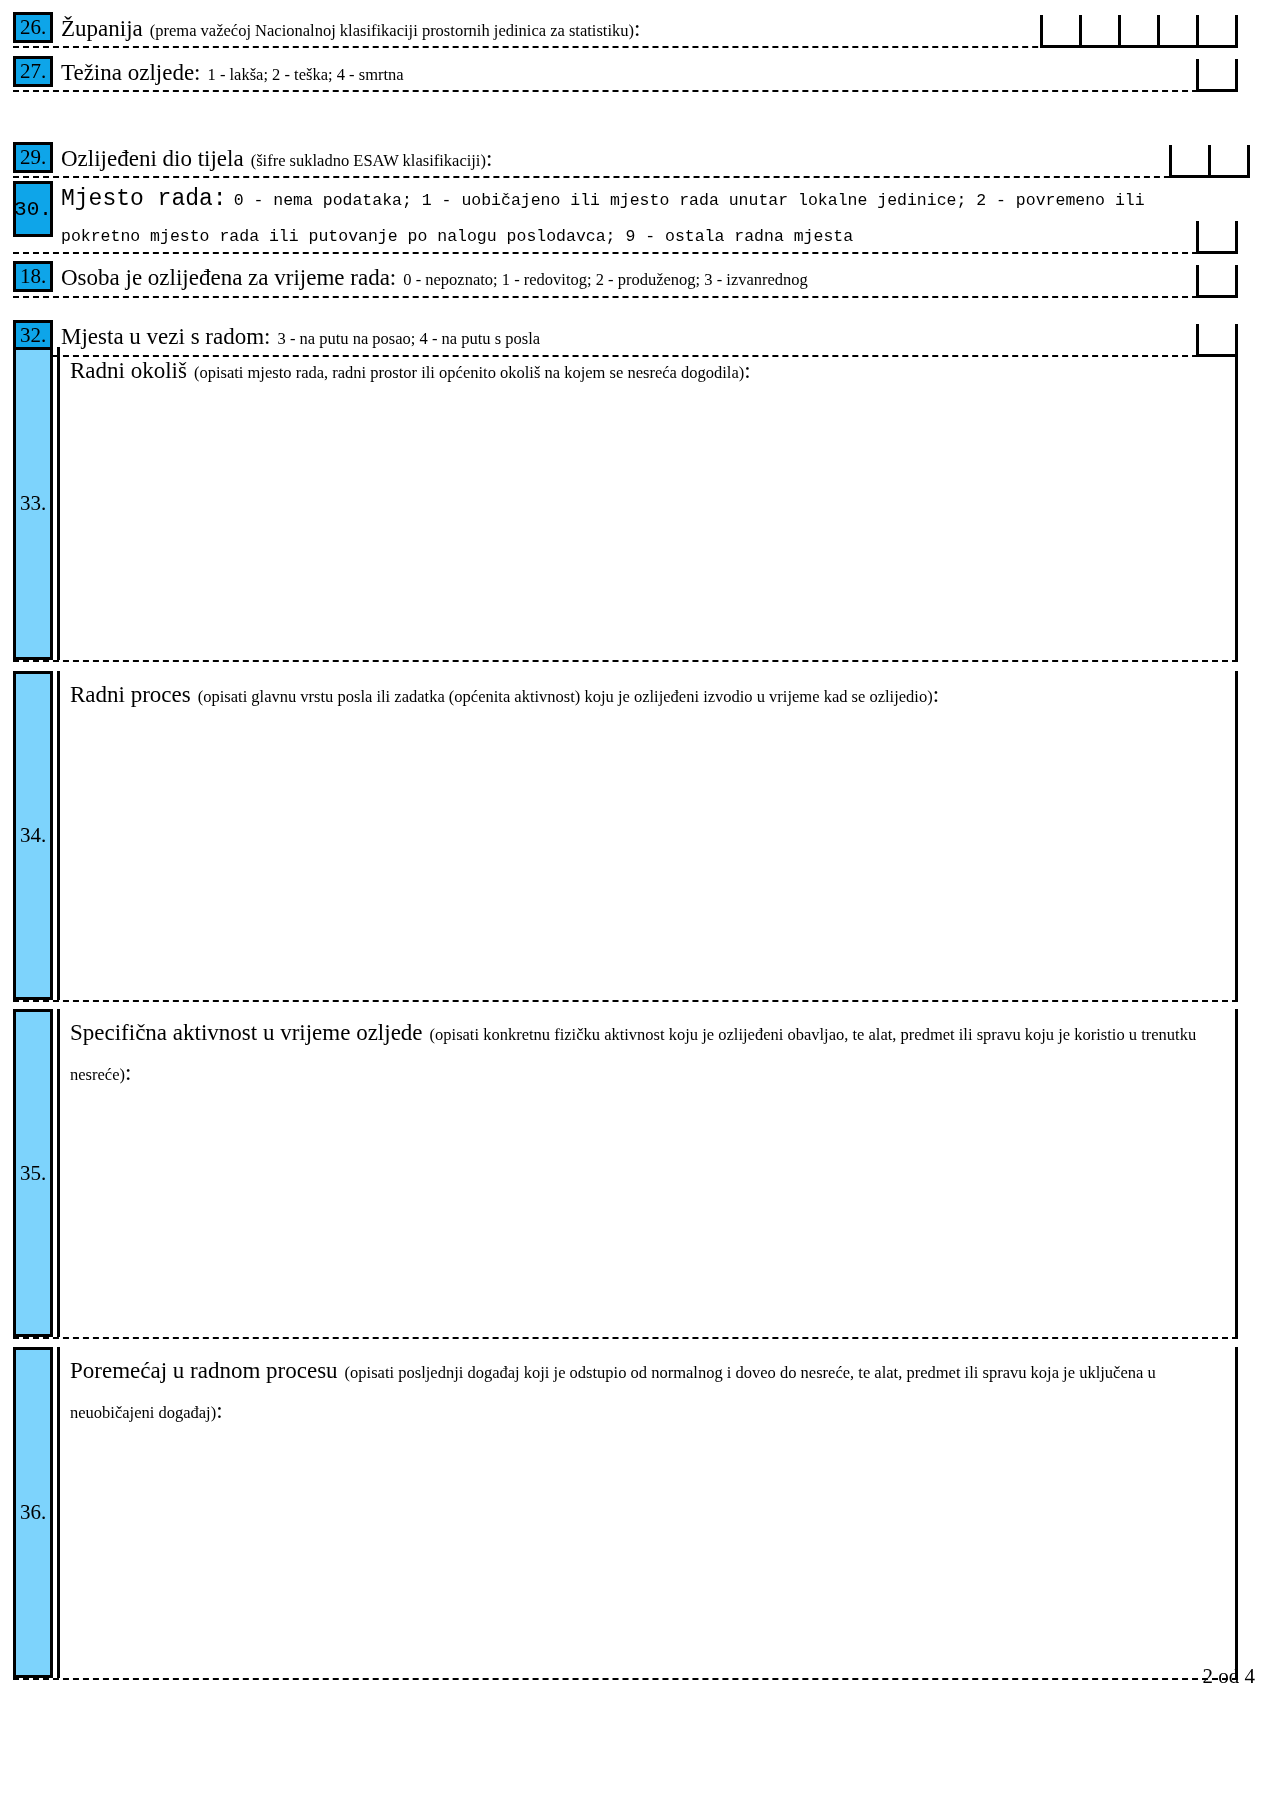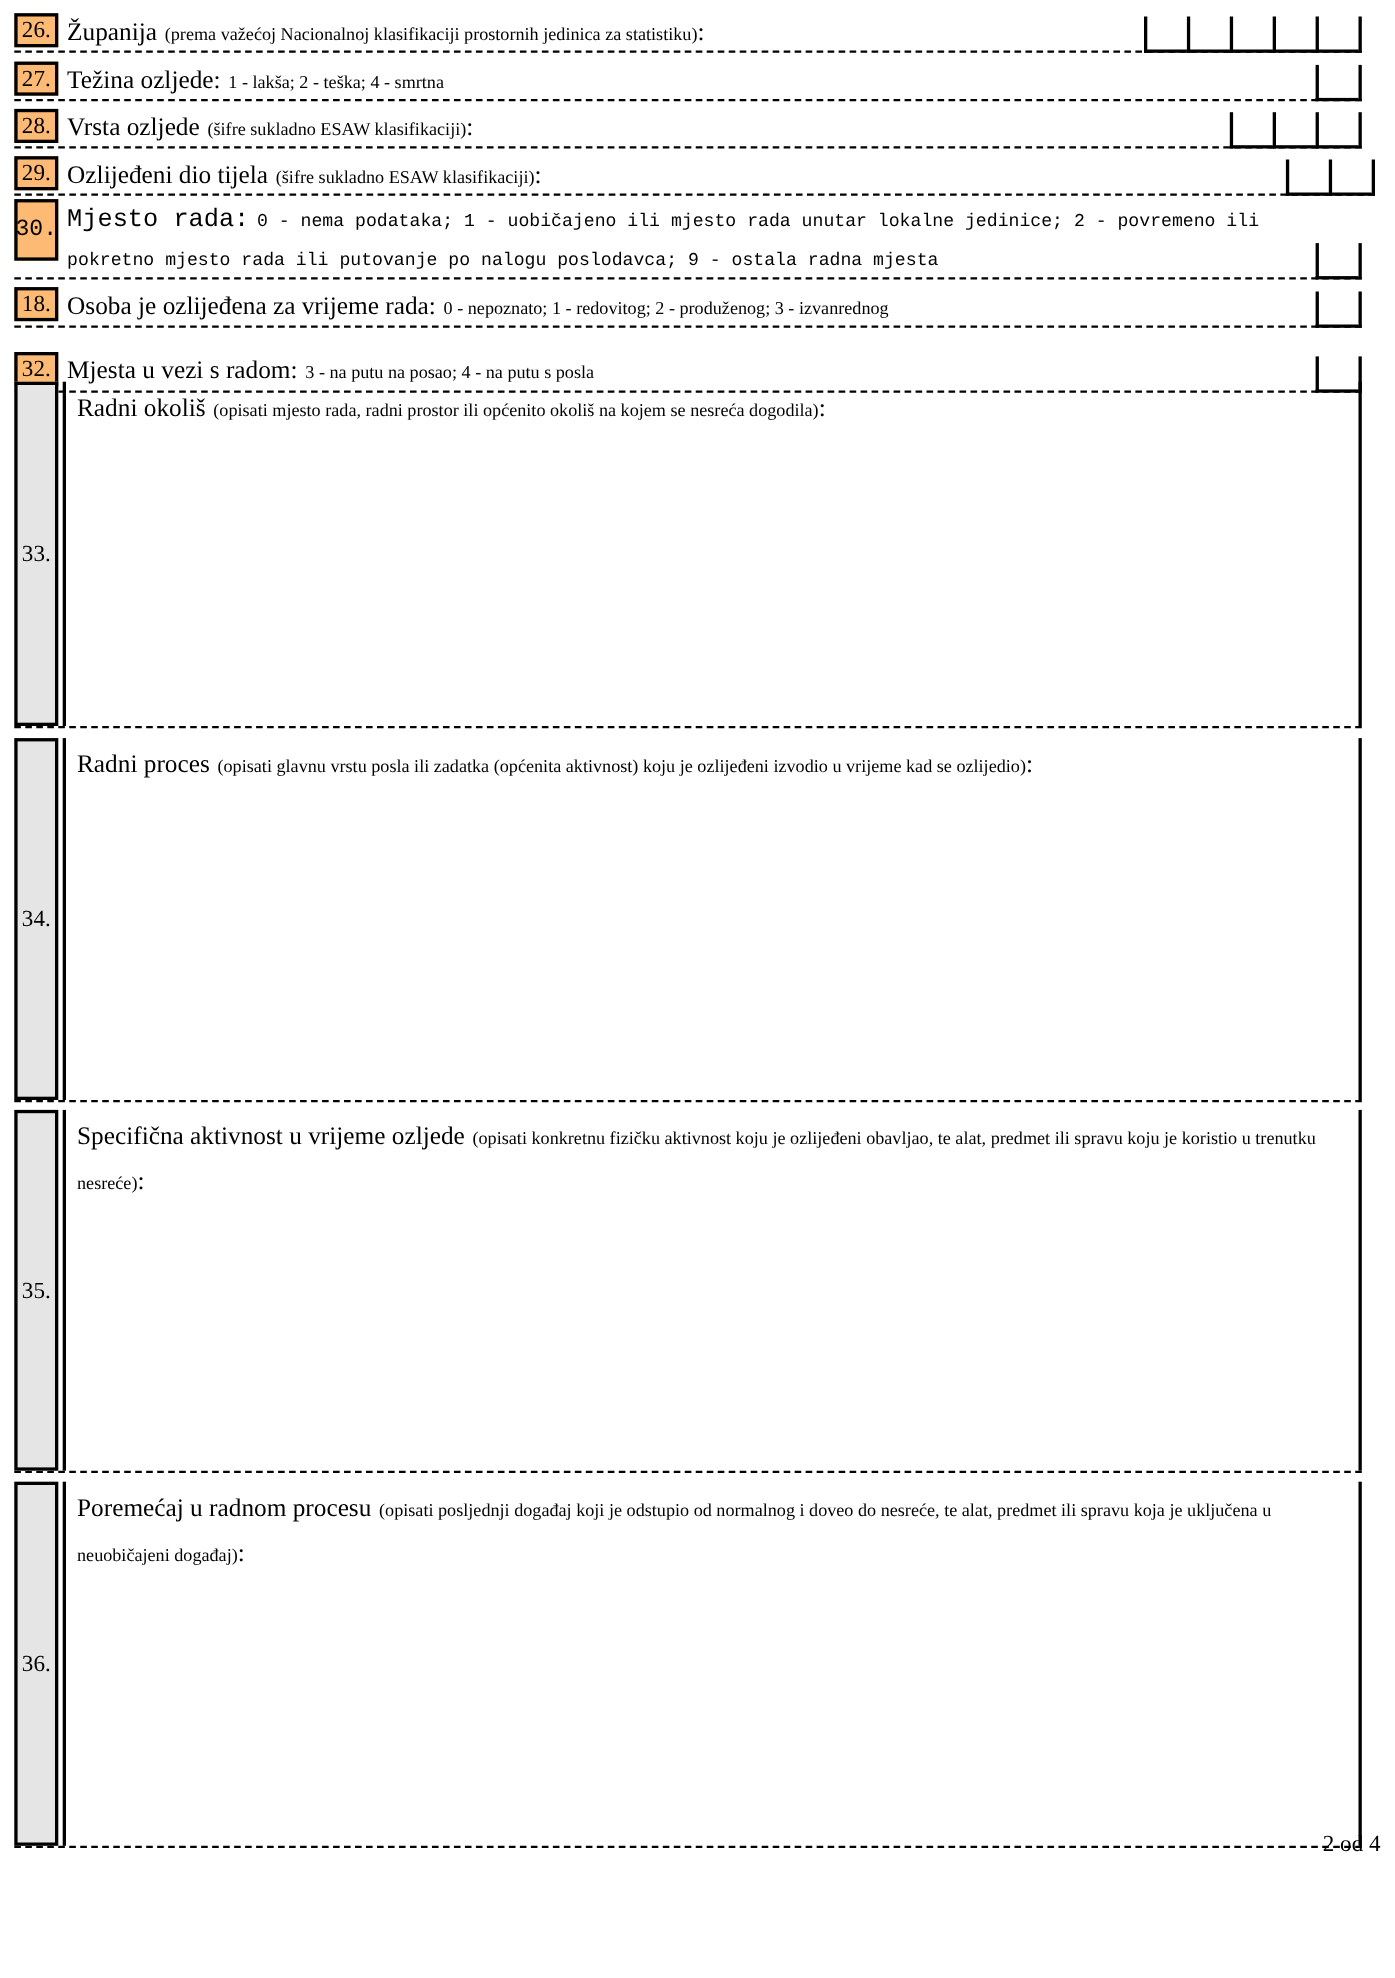--- a/index.html
+++ b/index.html
@@ -23,21 +23,21 @@
   .numbox {
     position: absolute;
     left: 0; top: 0;
     width: 34px;
     height: 25px;
     border: 3px solid #000;
     display: flex;
     align-items: center;
     justify-content: center;
     font-size: 21px;
-    background: #fdba74;
+    background: #0ea5e9;
   }
   .numbox.tall30 { height: 50px; }
   .rowtext {
     position: absolute;
     left: 48px; top: 0;
     white-space: nowrap;
     line-height: 33px;
   }
   .rowtext.wrap {
     white-space: normal;
@@ -64,21 +64,21 @@
   
   .tall { display: flex; align-items: stretch; }
   .numcell {
     flex: none;
     width: 34px;
     border: 3px solid #000;
     display: flex;
     align-items: center;
     justify-content: center;
     font-size: 21px;
-    background: #e5e5e5;
+    background: #7dd3fc;
   }
   .contentcell {
     flex: 1;
     margin-left: 4px;
     border-left: 3px solid #000;
     border-right: 3px solid #000;
     padding: 5px 16px 0 10px;
     line-height: 38px;
   }
   
@@ -118,29 +118,20 @@
   </div>
 
   <div class="row" id="row27">
     <div class="numbox">27.</div>
     <div class="rowtext"><span class="lbl">Težina ozljede:</span><span class="sub">1 - lakša; 2 - teška; 4 - smrtna</span></div>
     <div class="cells">
       <div class="cell"></div>
     </div>
   </div>
 
-  <div class="row" id="row28">
-    <div class="numbox">28.</div>
-    <div class="rowtext"><span class="lbl">Vrsta ozljede</span><span class="sub">(šifre sukladno ESAW klasifikaciji)</span><span class="colon">:</span></div>
-    <div class="cells">
-      <div class="cell"></div>
-      <div class="cell"></div>
-      <div class="cell"></div>
-    </div>
-  </div>
 
   <div class="row" id="row29">
     <div class="numbox">29.</div>
     <div class="rowtext"><span class="lbl">Ozlijeđeni dio tijela</span><span class="sub">(šifre sukladno ESAW klasifikaciji)</span><span class="colon">:</span></div>
     <div class="cells">
       <div class="cell"></div>
       <div class="cell"></div>
     </div>
   </div>
 

